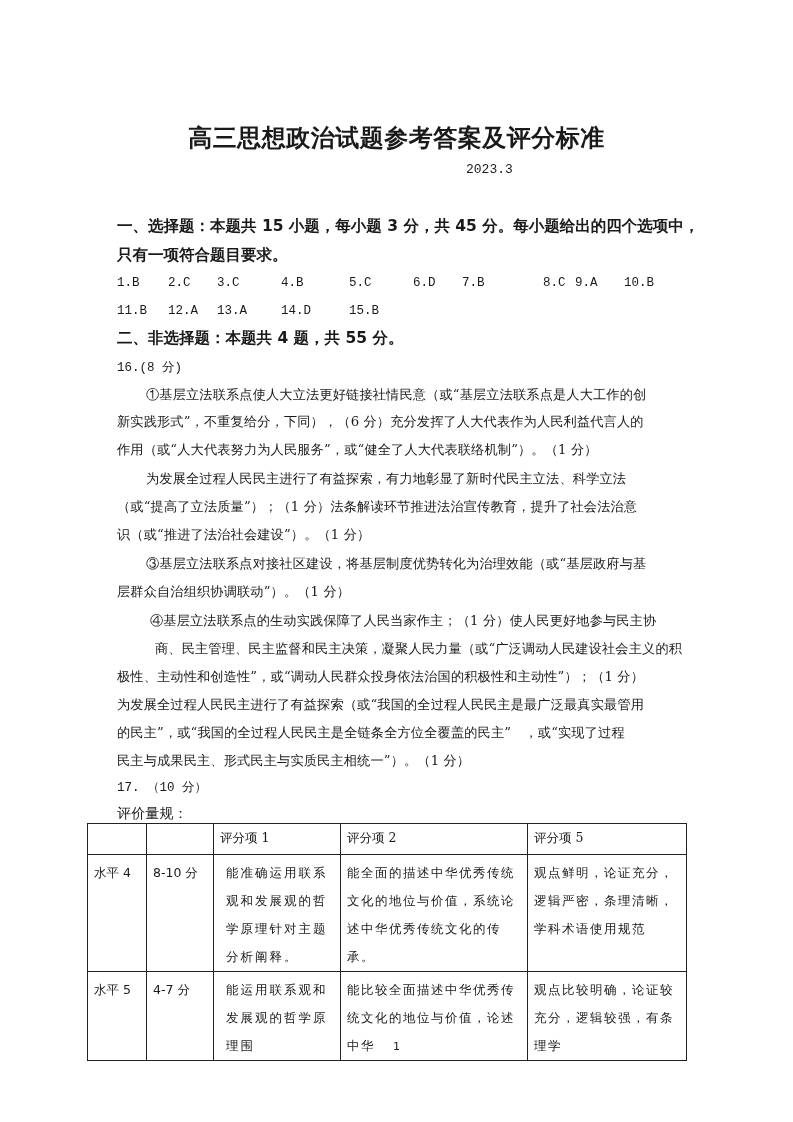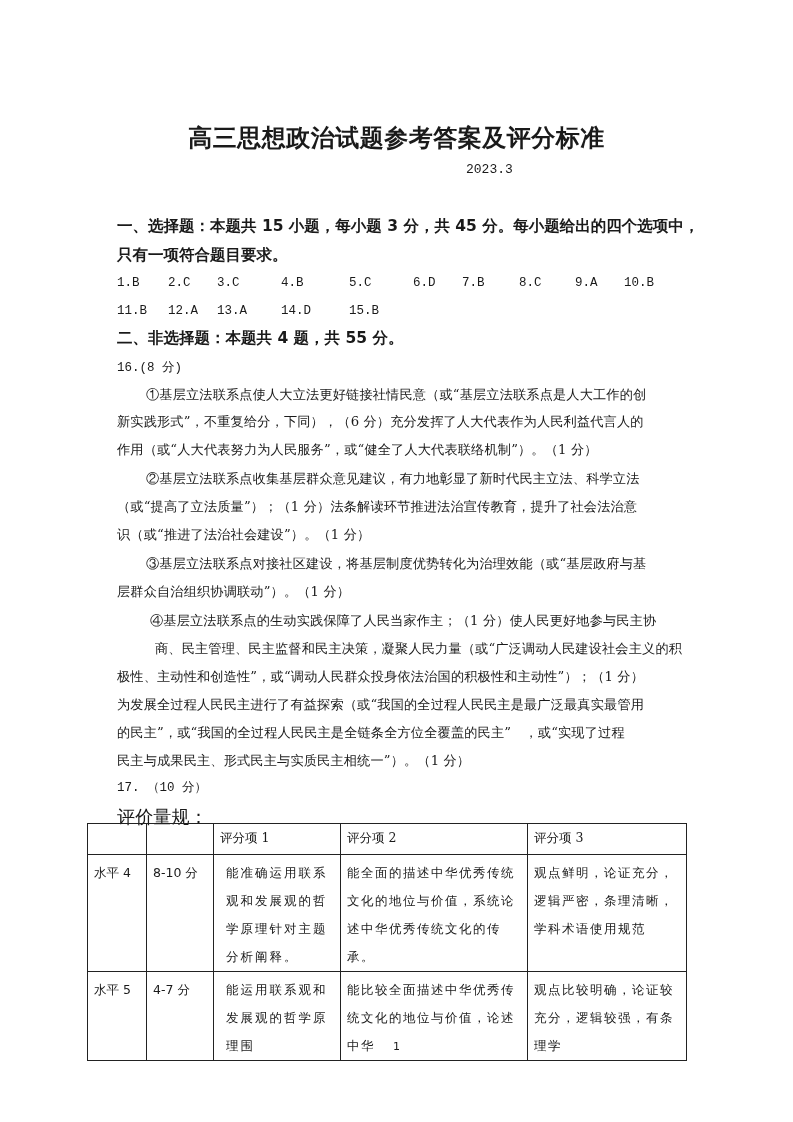--- a/index.html
+++ b/index.html
@@ -32,67 +32,67 @@
 <div class="abs sec" style="top:216px;">一、选择题：本题共 15 小题，每小题 3 分，共 45 分。每小题给出的四个选项中，</div>
 <div class="abs sec" style="top:245px;">只有一项符合题目要求。</div>
 
 <div class="abs ans" style="left:117px;top:276px;">1.B</div>
 <div class="abs ans" style="left:168px;top:276px;">2.C</div>
 <div class="abs ans" style="left:217px;top:276px;">3.C</div>
 <div class="abs ans" style="left:281px;top:276px;">4.B</div>
 <div class="abs ans" style="left:349px;top:276px;">5.C</div>
 <div class="abs ans" style="left:413px;top:276px;">6.D</div>
 <div class="abs ans" style="left:462px;top:276px;">7.B</div>
-<div class="abs ans" style="left:519px;top:276px;text-align:center;">8.C</div>
+<div class="abs ans" style="left:543px;top:276px;text-align:center;">8.C</div>
 <div class="abs ans" style="left:575px;top:276px;">9.A</div>
 <div class="abs ans" style="left:624px;top:276px;">10.B</div>
 
 <div class="abs ans" style="left:117px;top:304px;">11.B</div>
 <div class="abs ans" style="left:168px;top:304px;">12.A</div>
 <div class="abs ans" style="left:217px;top:304px;">13.A</div>
 <div class="abs ans" style="left:281px;top:304px;">14.D</div>
 <div class="abs ans" style="left:349px;top:304px;">15.B</div>
 
 <div class="abs sec" style="top:328px;">二、非选择题：本题共 4 题，共 55 分。</div>
 
 <div class="abs ans" style="left:117px;top:359px;">16.(8 分)</div>
 
 <div class="abs line ind" style="top:386px;">①基层立法联系点使人大立法更好链接社情民意（或“基层立法联系点是人大工作的创</div>
 <div class="abs line" style="top:413px;">新实践形式”，不重复给分，下同），（6 分）充分发挥了人大代表作为人民利益代言人的</div>
 <div class="abs line" style="top:441px;">作用（或“人大代表努力为人民服务”，或“健全了人大代表联络机制”）。（1 分）</div>
-<div class="abs line ind" style="top:470px;">②基层立法联系点收集基层群众意见建议，有力地彰显了新时代民主立法、科学立法</div>
+<div class="abs line ind" style="top:470px;">为发展全过程人民民主进行了有益探索，有力地彰显了新时代民主立法、科学立法</div>
 <div class="abs line" style="top:498px;">（或“提高了立法质量”）；（1 分）法条解读环节推进法治宣传教育，提升了社会法治意</div>
 <div class="abs line" style="top:526px;">识（或“推进了法治社会建设”）。（1 分）</div>
 <div class="abs line ind" style="top:555px;">③基层立法联系点对接社区建设，将基层制度优势转化为治理效能（或“基层政府与基</div>
 <div class="abs line" style="top:583px;">层群众自治组织协调联动”）。（1 分）</div>
 <div class="abs line ind" style="top:612px;left:150px;">④基层立法联系点的生动实践保障了人民当家作主；（1 分）使人民更好地参与民主协</div>
 <div class="abs line" style="top:640px;margin-left:38px;">商、民主管理、民主监督和民主决策，凝聚人民力量（或“广泛调动人民建设社会主义的积</div>
 <div class="abs line" style="top:668px;">极性、主动性和创造性”，或“调动人民群众投身依法治国的积极性和主动性”）；（1 分）</div>
 <div class="abs line" style="top:696px;">为发展全过程人民民主进行了有益探索（或“我国的全过程人民民主是最广泛最真实最管用</div>
 <div class="abs line" style="top:724px;">的民主”，或“我国的全过程人民民主是全链条全方位全覆盖的民主”　，或“实现了过程</div>
 <div class="abs line" style="top:752px;">民主与成果民主、形式民主与实质民主相统一”）。（1 分）</div>
 
 <div class="abs ans" style="left:117px;top:779px;">17. （10 分）</div>
-<div class="abs line" style="top:805px;font-size:18px;">评价量规：</div>
+<div class="abs line" style="top:805px;font-size:14px;">评价量规：</div>
 
 <table class="rubric">
   <colgroup>
     <col style="width:59px">
       <col style="width:67px">
       <col style="width:127px">
       <col style="width:187px">
       <col style="width:159px">
   </colgroup>
   <tbody>
       <tr class="hdr">
     <td></td>
     <td></td>
     <td>评分项 1</td>
     <td>评分项 2</td>
-    <td>评分项 3</td>
+    <td>评分项 5</td>
   </tr>
   <tr style="height:113px;">
     <td class="cell-sans" style="padding-top:4px;">水平 4</td>
     <td class="cell-sans" style="padding-top:4px;">8-10 分</td>
     <td style="padding-top:4px;padding-left:12px;letter-spacing:2px;">能准确运用联系观和发展观的哲学原理针对主题分析阐释。</td>
     <td style="padding-top:4px;letter-spacing:1.5px;">能全面的描述中华优秀传统文化的地位与价值，系统论述中华优秀传统文化的传承。</td>
     <td style="padding-top:4px;letter-spacing:1.5px;">观点鲜明，论证充分，逻辑严密，条理清晰，学科术语使用规范</td>
   </tr>
   <tr style="height:56px;">
     <td class="cell-sans" style="padding-top:4px;">水平 5</td>

